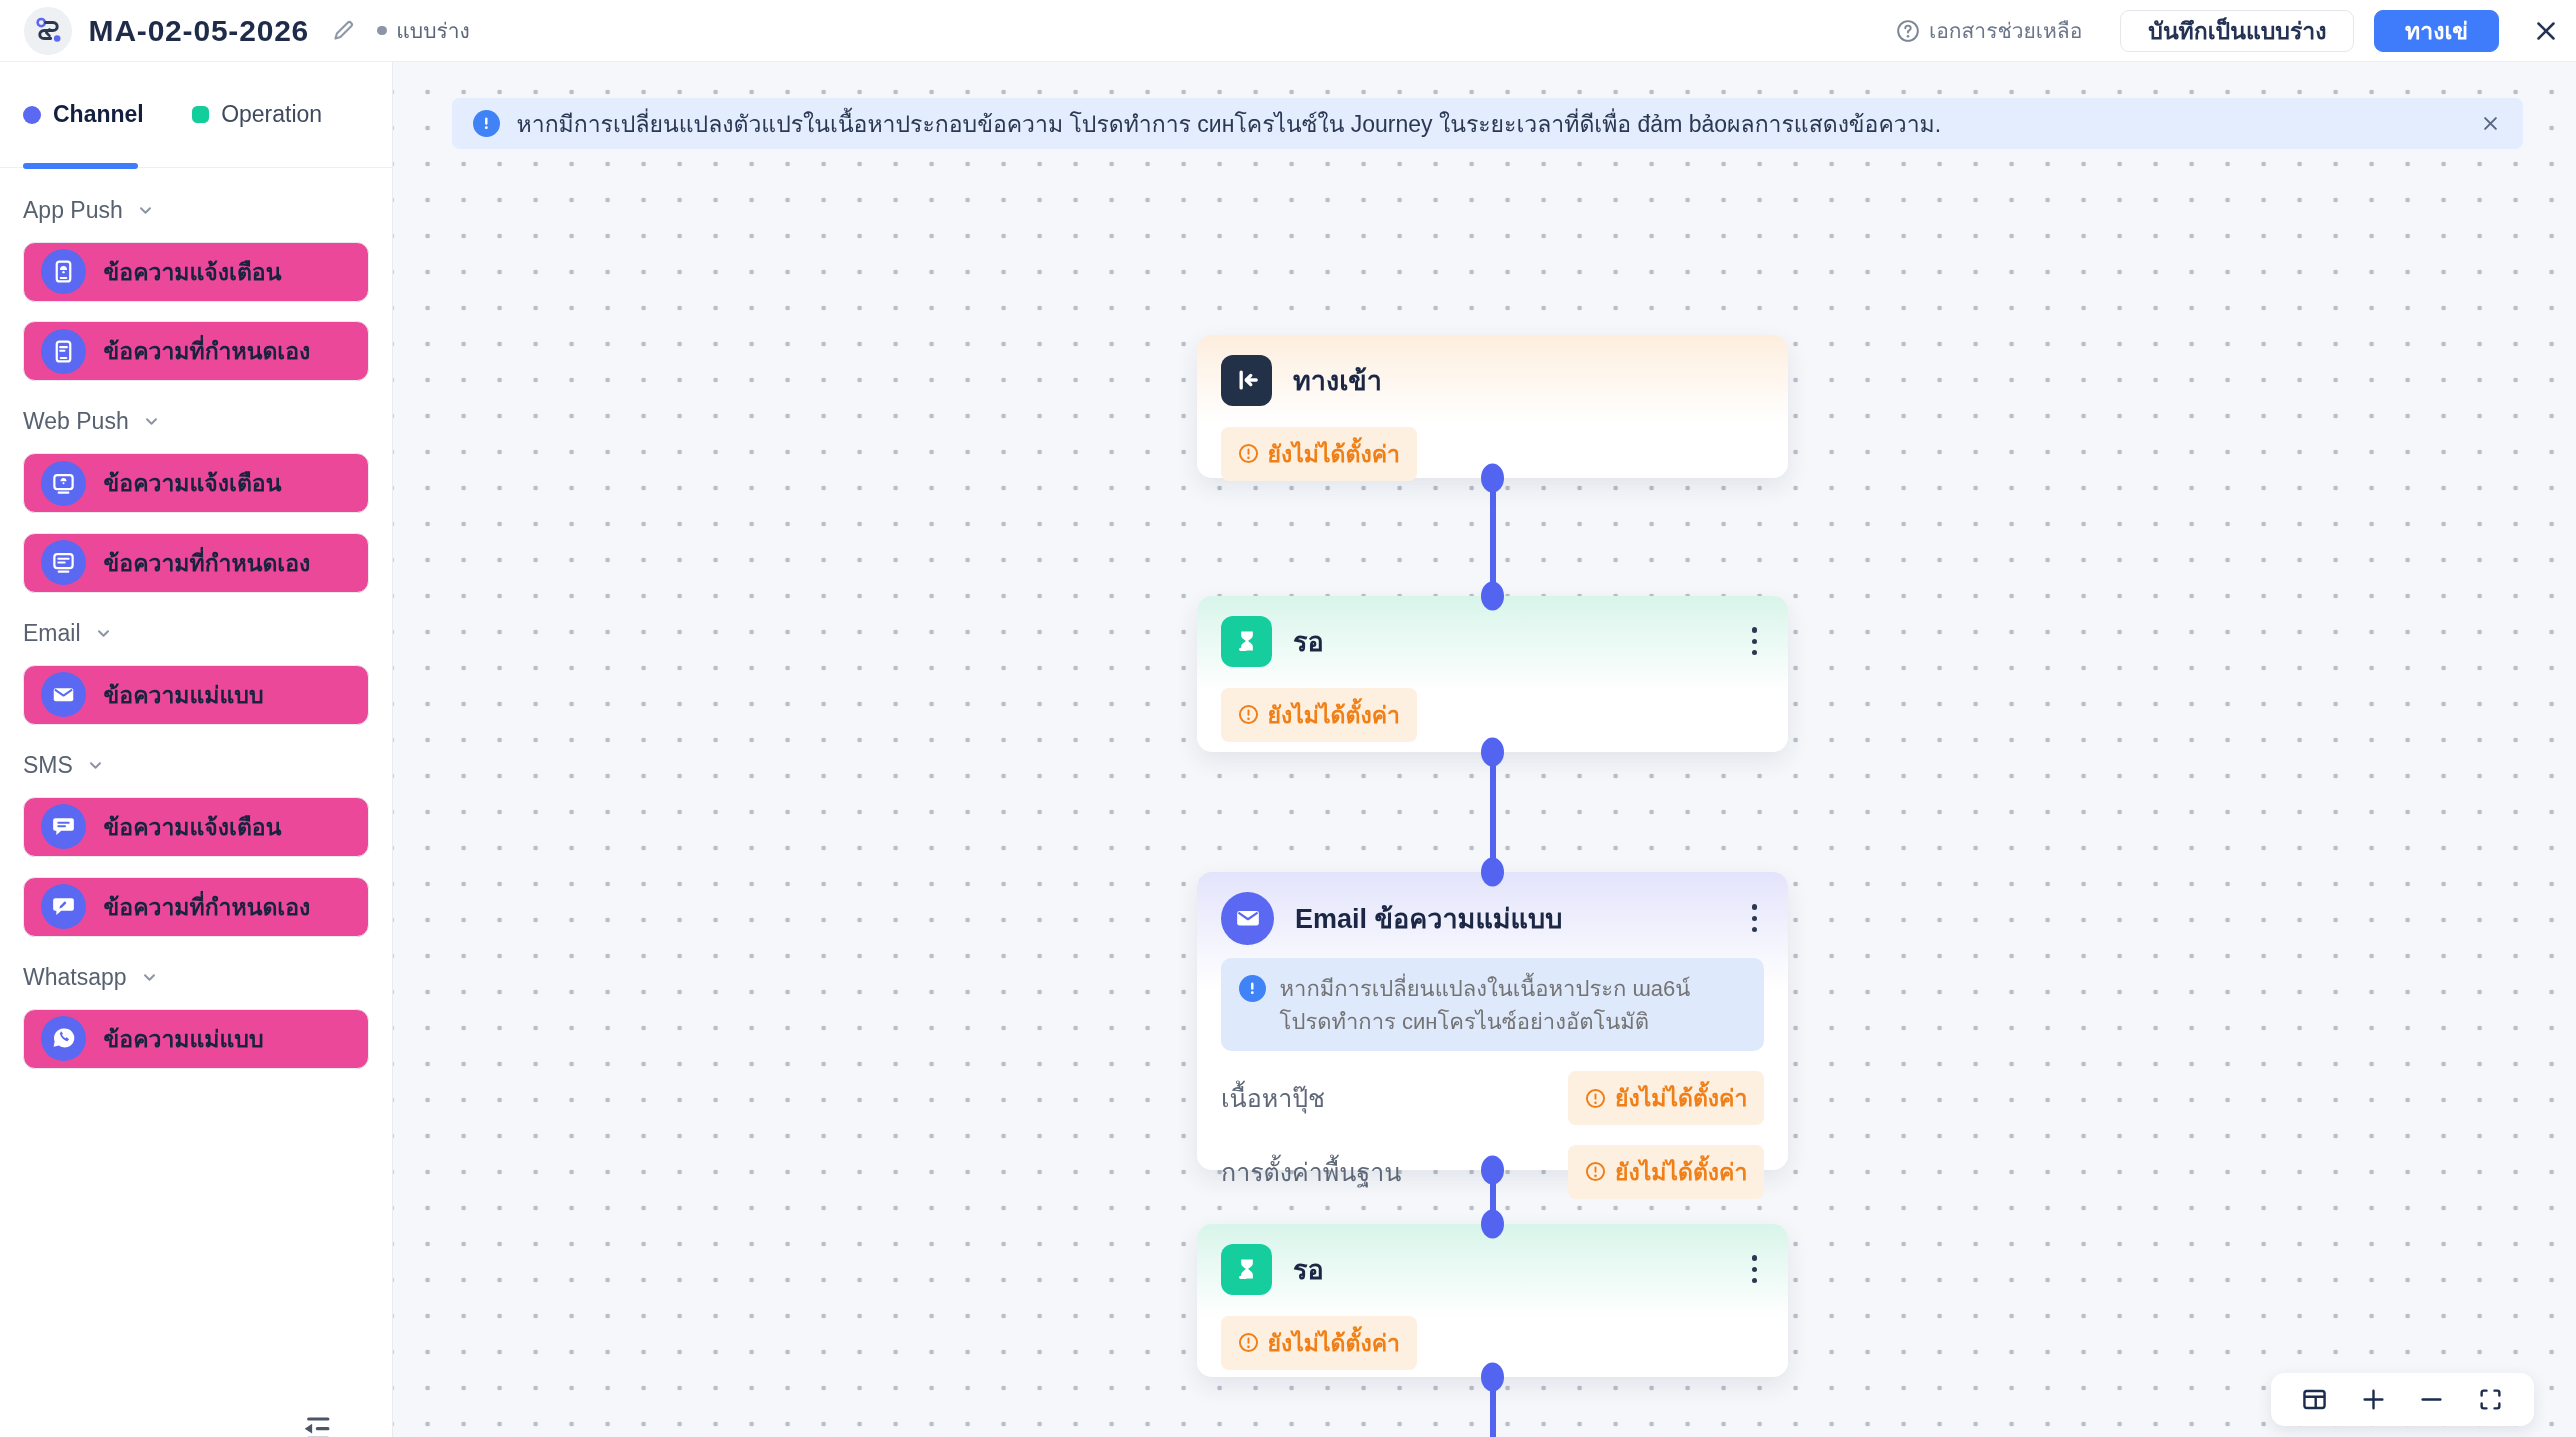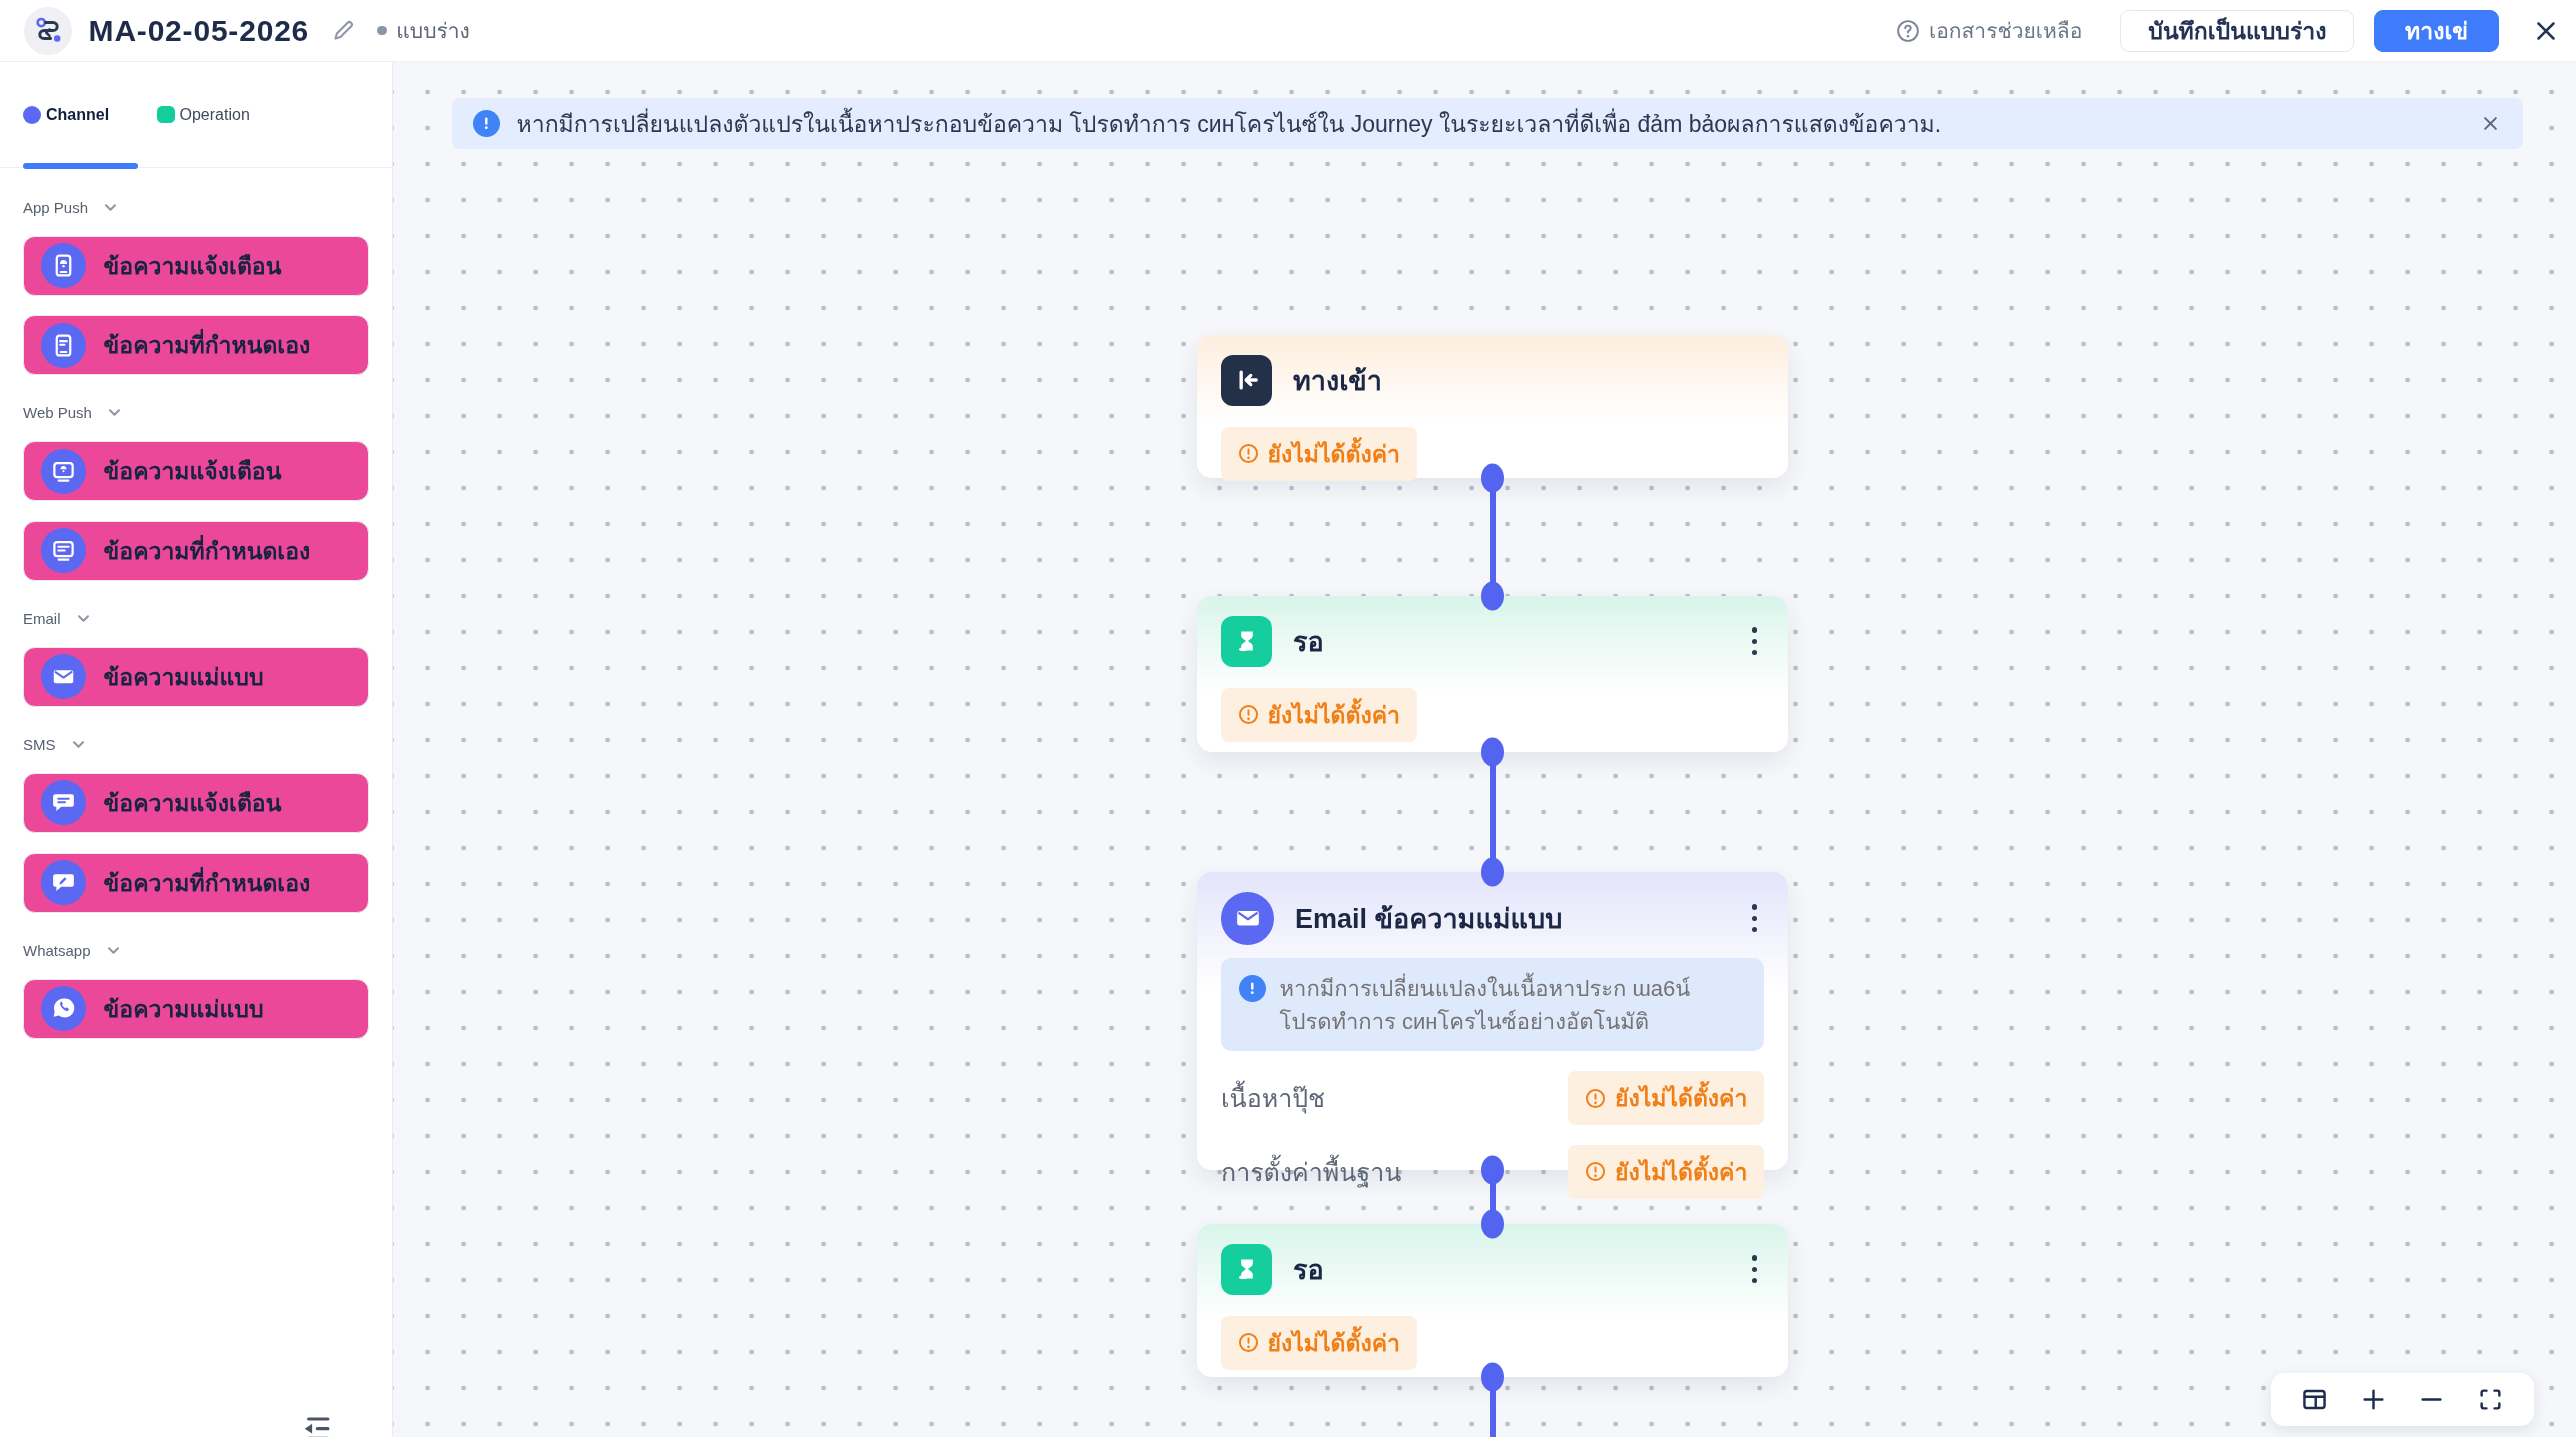--- a/index.html
+++ b/index.html
@@ -23,31 +23,31 @@
     align-items:center; cursor:pointer; }
   .btn-save { margin-left:38px; padding:0 27px; background:#fff; border:1.5px solid #e4e7ec; color:#243254; }
   .btn-publish { margin-left:19.7px; padding:0 30px; background:#3e7cfb; border:1.5px solid #3e7cfb; color:#fff; }
   .close-main { margin-left:32px; display:flex; cursor:pointer; }
 
   
   .sidebar { position:absolute; top:62px; left:0; bottom:0; width:393px; background:#fff;
     border-right:1.5px solid #e9ebf0; z-index:20; }
   .tabs { height:106px; display:flex; align-items:center; gap:48px; padding:0 23px;
     border-bottom:1.5px solid #edeff3; position:relative; }
-  .tab { display:flex; gap:5px; font-size:16px; cursor:pointer; }
+  .tab { display:flex; align-items:center; gap:12px; font-size:23px; cursor:pointer; }
   .tab-dot-circle { width:18px; height:18px; border-radius:50%; background:#5b68f2; }
   .tab-dot-square { width:17.4px; height:17.4px; border-radius:5.3px; background:#12ce9d; }
   .tab-active-label { font-weight:700; color:#121f3e; }
   .tab-label { color:#3f4a5e; }
   .tab-underline { position:absolute; left:23px; bottom:-1.5px; width:115px; height:5.3px;
     background:#3e7cfb; border-radius:3px; }
   .side-scroll { padding:10.6px 23px 0; }
   .section-head { display:flex; align-items:center; gap:12px; margin:27px 0 18px; cursor:pointer; }
   .section-head.first { margin-top:18px; }
-  .section-label { font-size:15px; color:#57616f; }
+  .section-label { font-size:23px; color:#57616f; }
   .card { height:60px; border:1.5px solid #e8eaef; border-radius:12px; background:#ec4899;
     display:flex; align-items:center; gap:18px; padding-left:16.6px; margin-bottom:19.7px; cursor:grab; }
   .card-icon { width:45px; height:45px; border-radius:50%; background:#5b68f2;
     display:flex; align-items:center; justify-content:center; flex:0 0 auto; }
   .card-label { font-size:23px; font-weight:700; color:#17233f; }
   .collapse-btn { position:absolute; left:299px; bottom:-12px; cursor:pointer; }
 
   
   .canvas { position:absolute; top:62px; left:393px; right:0; bottom:0; background-color:#f5f7fa;
     background-image:radial-gradient(circle,#b9bfca 2.3px,rgba(185,191,202,0) 2.6px);

